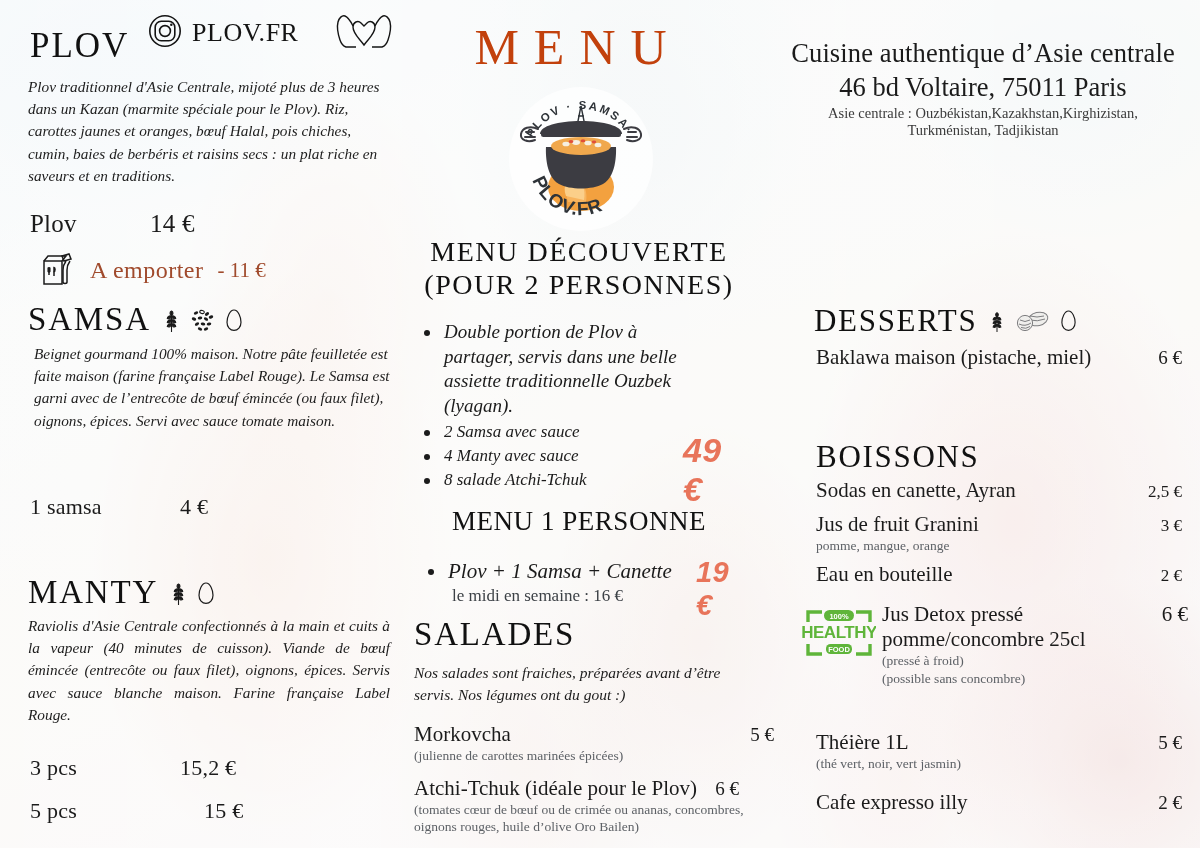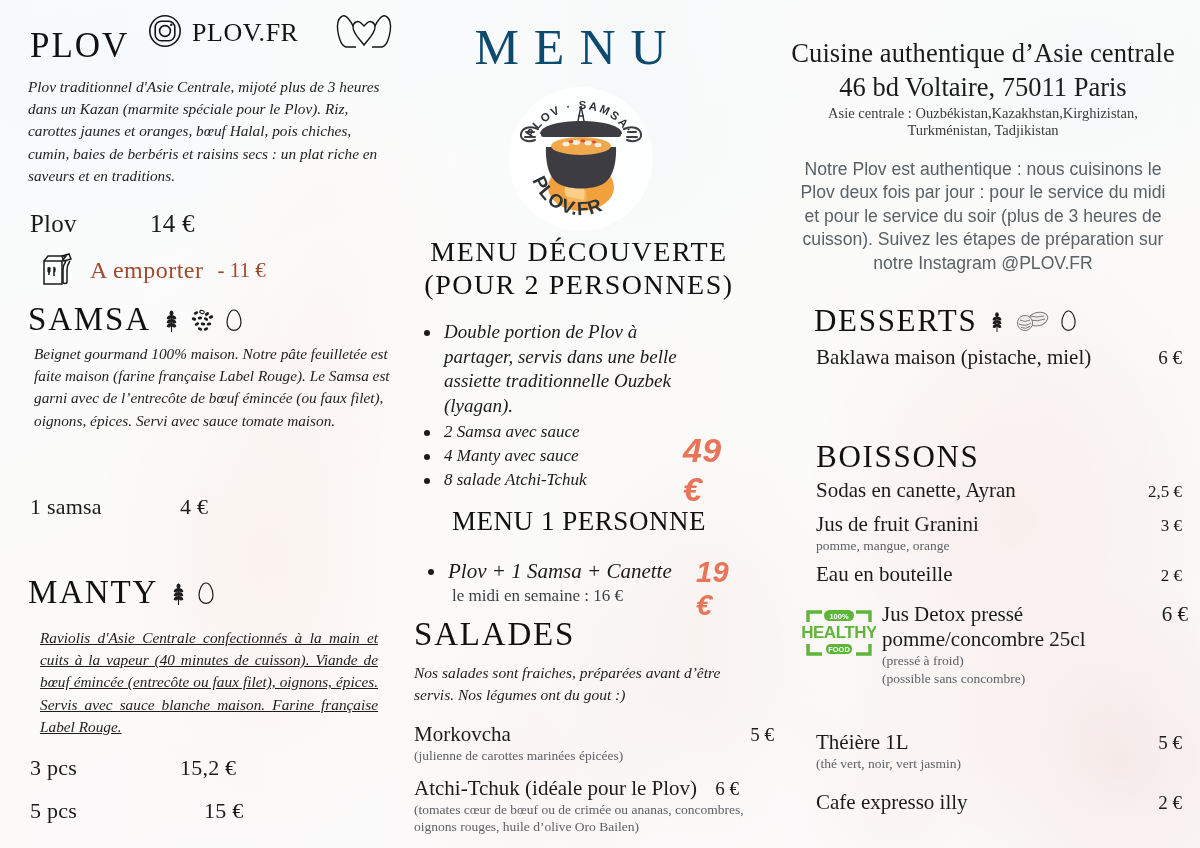--- a/index.html
+++ b/index.html
@@ -76,21 +76,21 @@
     color:#e8745a;font-size:34px;letter-spacing:.01em;
   }
 
   ul.bul{list-style:none;margin:0;padding:0;}
   ul.bul li{position:relative;padding-left:26px;margin-bottom:2px;
     font-style:italic;font-size:19px;line-height:1.3;}
   ul.bul li:before{content:"";position:absolute;left:6px;top:.52em;
     width:6px;height:6px;border-radius:50%;background:#1b1b1b;}
 
   .menu-word{
-    font-size:50px;letter-spacing:.30em;text-align:center;font-weight:400;color:#0c4a6e;
+    font-size:50px;letter-spacing:.30em;text-align:center;font-weight:400;color:#c2410c;
   }
 
   
   .logo-wrap{position:absolute;left:508px;top:84px;width:146px;height:150px;}
   
   .r-item{display:flex;align-items:baseline;justify-content:space-between;gap:10px;}
   .r-name{font-size:21px;}
   .r-price{font-size:19px;white-space:nowrap;}
   .r-sub{font-size:13.5px;color:#5d6166;line-height:1.25;margin-top:1px;}
 
@@ -201,21 +201,21 @@
           <path d="M7.5 17 c-2.6 -.6 -4 .8 -4.2 2.6 c1.9 .9 3.6 .1 4.2 -2.6z" fill="#1b1b1b"></path>
           <path d="M7.5 17 c2.6 -.6 4 .8 4.2 2.6 c-1.9 .9 -3.6 .1 -4.2 -2.6z" fill="#1b1b1b"></path>
         </svg>
         <svg width="18" height="24" viewBox="0 0 18 24" fill="none" stroke="#1b1b1b" stroke-width="1.2">
           <path d="M9 2 C13.2 2 16 9 16 14.2 C16 19 12.9 22.4 9 22.4 C5.1 22.4 2 19 2 14.2 C2 9 4.8 2 9 2 z"></path>
         </svg>
       </span>
     </div>
 
     <div style="position:absolute;left:6px;top:615px;width:362px;">
-      <p class="desc justify" style="margin:12px;text-decoration:underline;">Raviolis d'Asie Centrale confectionnés à la main et cuits à la vapeur (40 minutes de cuisson). Viande de bœuf émincée (entrecôte ou faux filet), oignons, épices. Servis avec sauce blanche maison. Farine française Label Rouge.</p>
+      <p class="desc justify" style="margin:0;">Raviolis d'Asie Centrale confectionnés à la main et cuits à la vapeur (40 minutes de cuisson). Viande de bœuf émincée (entrecôte ou faux filet), oignons, épices. Servis avec sauce blanche maison. Farine française Label Rouge.</p>
     </div>
 
     <div style="position:absolute;left:8px;top:755px;" class="price-row">
       <span class="nm">3 pcs</span>
       <span class="pr">15,2 €</span>
     </div>
     <div style="position:absolute;left:8px;top:798px;" class="price-row">
       <span class="nm">5 pcs</span>
       <span class="pr" style="margin-left:24px;">15 €</span>
     </div>
@@ -341,21 +341,20 @@
     </svg>
   </div>
 
   <div class="col col-right">
 
     <div class="head-line1" style="position:absolute;left:-12px;top:38px;width:410px;">Cuisine authentique d’Asie centrale</div>
     <div class="head-line2" style="position:absolute;left:-12px;top:72px;width:410px;">46 bd Voltaire, 75011 Paris</div>
     <div class="head-sub" style="position:absolute;left:-12px;top:104px;width:410px;">Asie centrale : Ouzbékistan,Kazakhstan,Kirghizistan,</div>
     <div class="head-sub" style="position:absolute;left:-12px;top:121px;width:410px;">Turkménistan, Tadjikistan</div>
 
-    <div class="blurb" style="position:absolute;left:2px;top:158px;width:382px;">Notre Plov est authentique : nous cuisinons le Plov deux fois par jour : pour le service du midi et pour le service du soir (plus de 3 heures de cuisson). Suivez les étapes de préparation sur notre Instagram @PLOV.FR</div>
 
     <div style="position:absolute;left:24px;top:305px;display:flex;align-items:center;">
       <span class="sec-title" style="font-size:31px;">DESSERTS</span>
       <span class="icons">
         <svg width="14" height="24" viewBox="0 0 15 26" stroke="#1b1b1b" stroke-width="1.1" fill="none">
           <path d="M7.5 25 V7"></path>
           <path d="M7.5 4 c-2 1 -2 3.2 0 4.4 c2 -1.2 2 -3.4 0 -4.4z" fill="#1b1b1b"></path>
           <path d="M7.5 9 c-2.6 -.6 -4 .8 -4.2 2.6 c1.9 .9 3.6 .1 4.2 -2.6z" fill="#1b1b1b"></path>
           <path d="M7.5 9 c2.6 -.6 4 .8 4.2 2.6 c-1.9 .9 -3.6 .1 -4.2 -2.6z" fill="#1b1b1b"></path>
           <path d="M7.5 13 c-2.6 -.6 -4 .8 -4.2 2.6 c1.9 .9 3.6 .1 4.2 -2.6z" fill="#1b1b1b"></path>

